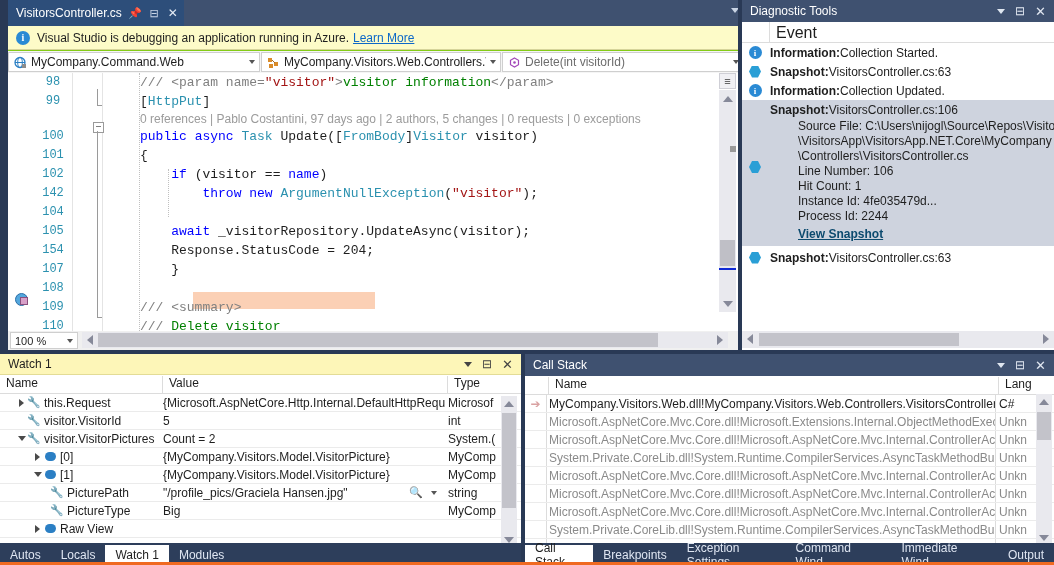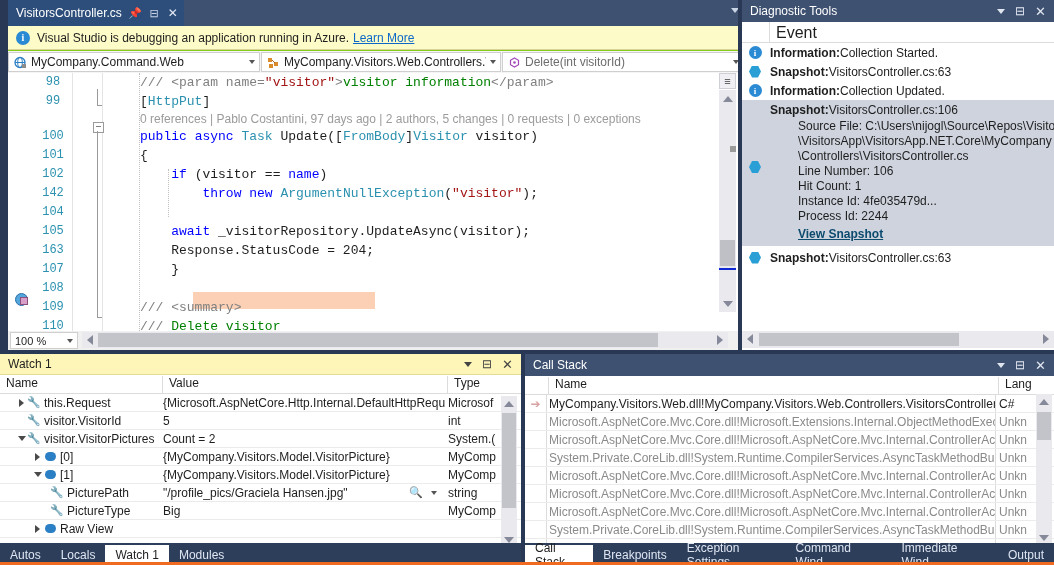--- a/index.html
+++ b/index.html
@@ -251,21 +251,21 @@
       <div class="hl" style="position:absolute;left:185px;top:219px;width:182px;height:17px;"></div>
 
       <div class="lnum" style="top:0px;">98</div>
       <div class="lnum" style="top:19px;">99</div>
       <div class="lnum" style="top:54px;">100</div>
       <div class="lnum" style="top:73px;">101</div>
       <div class="lnum" style="top:92px;">102</div>
       <div class="lnum" style="top:111px;">142</div>
       <div class="lnum" style="top:130px;">104</div>
       <div class="lnum" style="top:149px;">105</div>
-      <div class="lnum" style="top: 168px;">163</div>
+      <div class="lnum" style="top: 168px;">154</div>
       <div class="lnum" style="top: 187px;">107</div>
       <div class="lnum" style="top: 206px;">108</div>
       <div class="lnum" style="top: 225px;">109</div>
       <div class="lnum" style="top: 244px;">110</div>
 
       <div class="codetext" style="top:0px;"><span class="cg">/// </span><span class="cg">&lt;param name=</span><span class="pp">"visitor"</span><span class="cg">&gt;</span><span class="c">visitor information</span><span class="cg">&lt;/param&gt;</span></div>
       <div class="codetext" style="top:19px;">[<span class="t">HttpPut</span>]</div>
       <div class="codelens" style="top:38px;">0 references | Pablo Costantini, 97 days ago | 2 authors, 5 changes | 0 requests | 0 exceptions</div>
       <div class="codetext" style="top:54px;"><span class="k">public</span> <span class="k">async</span> <span class="t">Task</span> Update([<span class="t">FromBody</span>]<span class="t">Visitor</span> visitor)</div>
       <div class="codetext" style="top:73px;">{</div>

